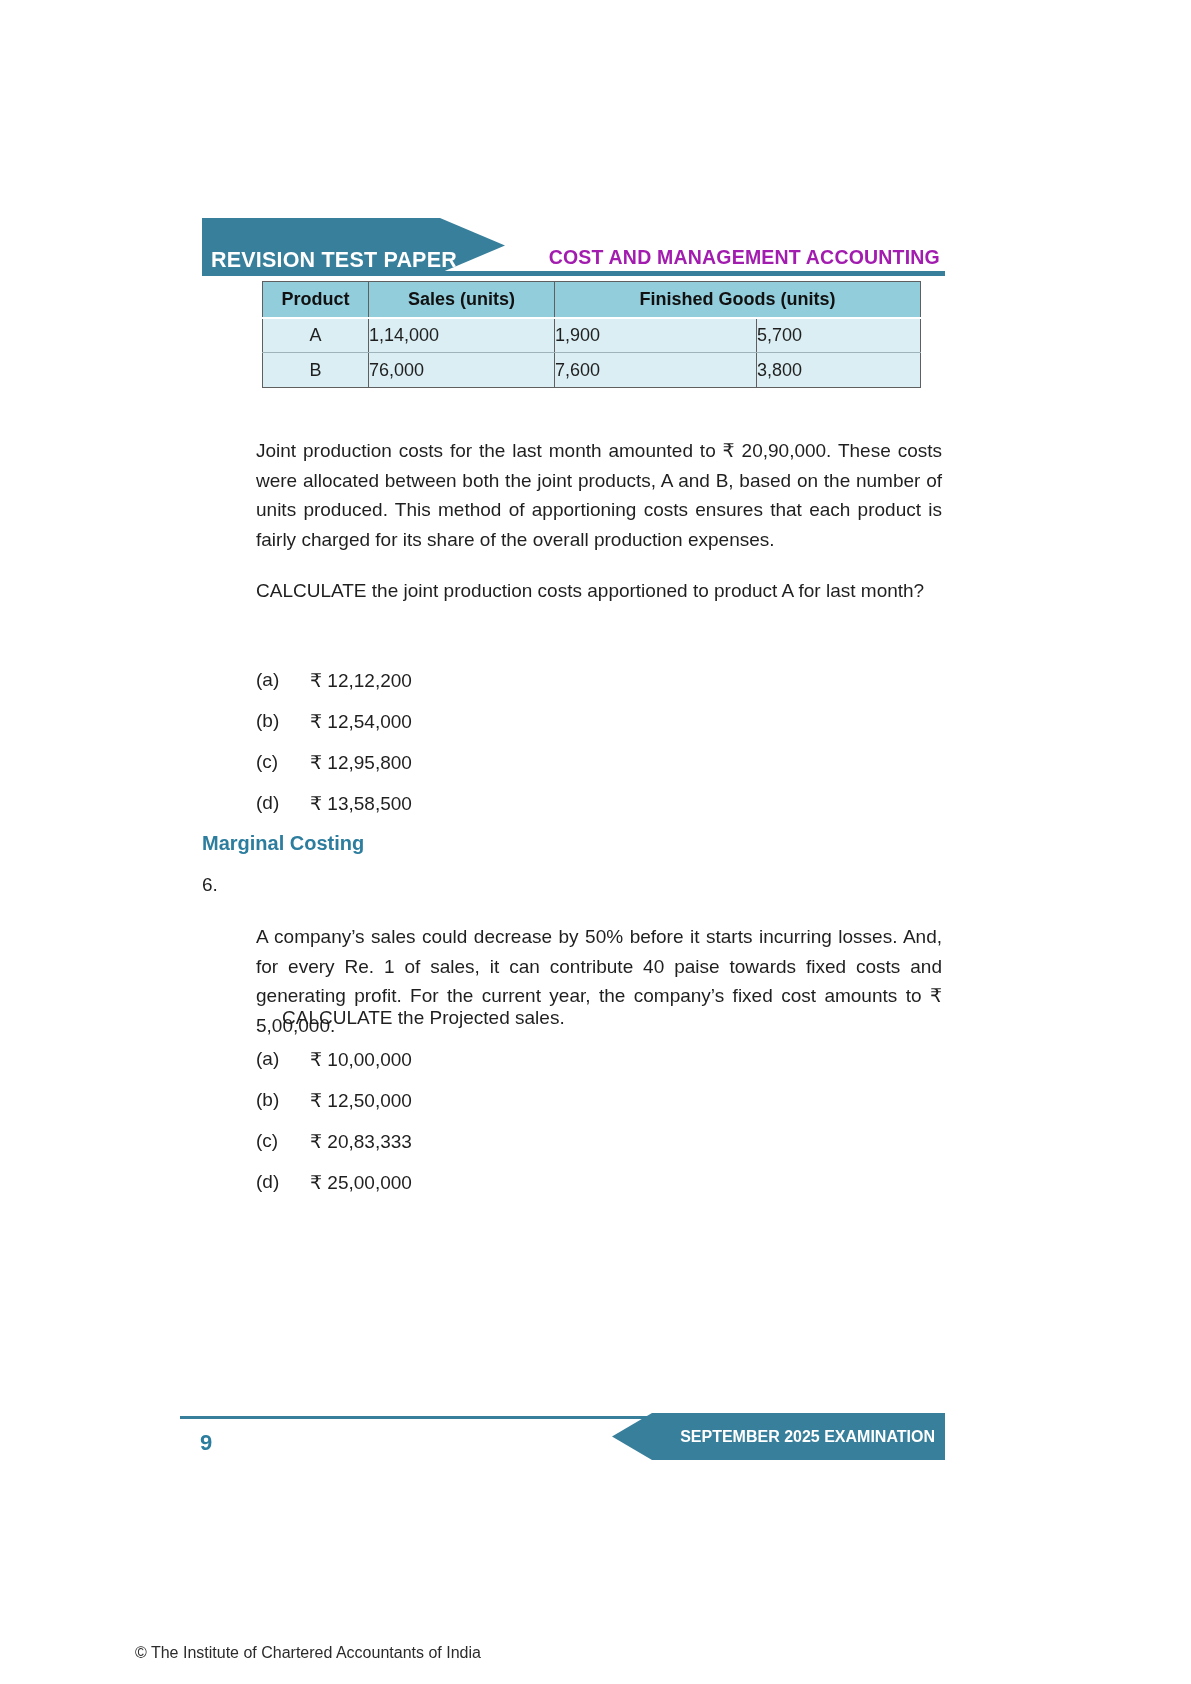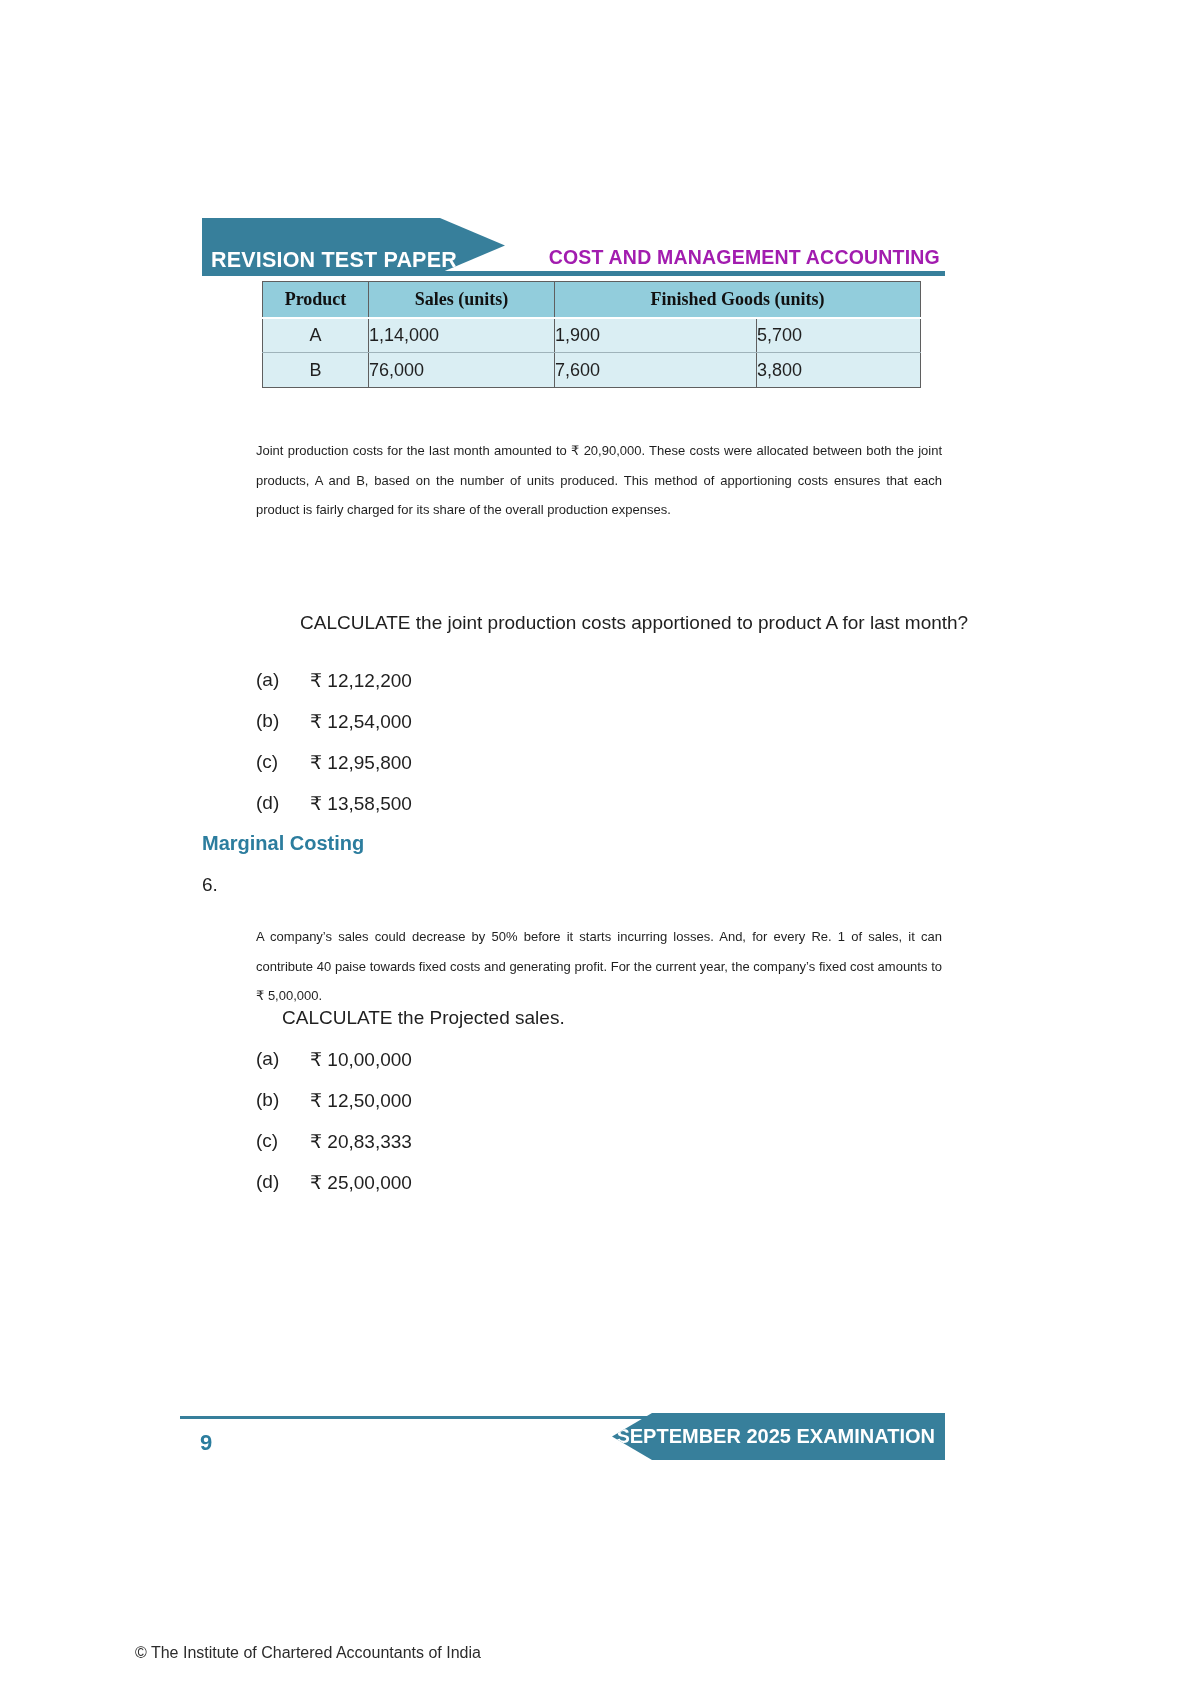--- a/index.html
+++ b/index.html
@@ -66,36 +66,36 @@
     border: 1px solid #5f5f5f;
     overflow: hidden;
     white-space: nowrap;
   }
   .data-table th {
     background: #92CDDC;
     color: #111111;
     font-weight: bold;
     text-align: center;
   }
-  .data-table tr.hdr1 th { height: 36px; border-bottom: 2px solid #ffffff; font-family: Liberation Serif, serif; }
+  .data-table tr.hdr1 th { height: 36px; border-bottom: 2px solid #ffffff; }
   .data-table tr.hdr2 th { height: 33px; }
   .data-table td {
     background: #DAEEF3;
     height: 35px;
   }
   .data-table td.center { text-align: center; }
   .data-table td.num { padding-right: 13px; }
   .data-table tr.rowA td { border-bottom: 1px solid #9fb3ba; }
 
   
   .para {
     position: absolute;
     left: 256px;
     width: 686px;
-    font-size: 13px;
+    font-size: 19px;
     line-height: 29.6px;
     text-align: justify;
     color: #1f1f1f;
   }
   .question-line {
     position: absolute;
     left: 256px;
     width: 686px;
     font-size: 19px;
     line-height: 29.6px;
@@ -140,21 +140,21 @@
     left: 612px; top: 1413px;
     width: 333px; height: 47px;
     background: #377F9B;
     clip-path: polygon(0 50%, 40px 0, 100% 0, 100% 100%, 40px 100%);
     display: flex; align-items: center; justify-content: flex-end;
     padding-right: 10px;
   }
   .footer-banner span {
     color: #ffffff;
     font-weight: bold;
-    font-size: 20px;
+    font-size: 16px;
     white-space: nowrap;
   }
   .page-number {
     position: absolute;
     left: 200px; top: 1430px;
     color: #2C7D9E;
     font-weight: bold;
     font-size: 22px;
   }
   .copyright {
@@ -198,21 +198,21 @@
     <tr>
       <td class="center">B</td>
       <td class="num">76,000</td>
       <td class="num">7,600</td>
       <td class="num">3,800</td>
     </tr>
   </tbody>
     </table>
 
   <div class="para" style="top: 436px;">Joint production costs for the last month amounted to ₹ 20,90,000. These costs were allocated between both the joint products, A and B, based on the number of units produced. This method of apportioning costs ensures that each product is fairly charged for its share of the overall production expenses.</div>
-  <div class="question-line" style="top: 608px; margin-left: 44px;">CALCULATE the joint production costs apportioned to product A for last month?</div>
+  <div class="question-line" style="top: 576px;">CALCULATE the joint production costs apportioned to product A for last month?</div>
 
   <div class="options" style="top: 665px;">
     <div class="option-row">
       <span class="option-label">(a)</span>
       <span>₹ 12,12,200</span>
     </div>
     <div class="option-row">
       <span class="option-label">(b)</span>
       <span>₹ 12,54,000</span>
     </div>

